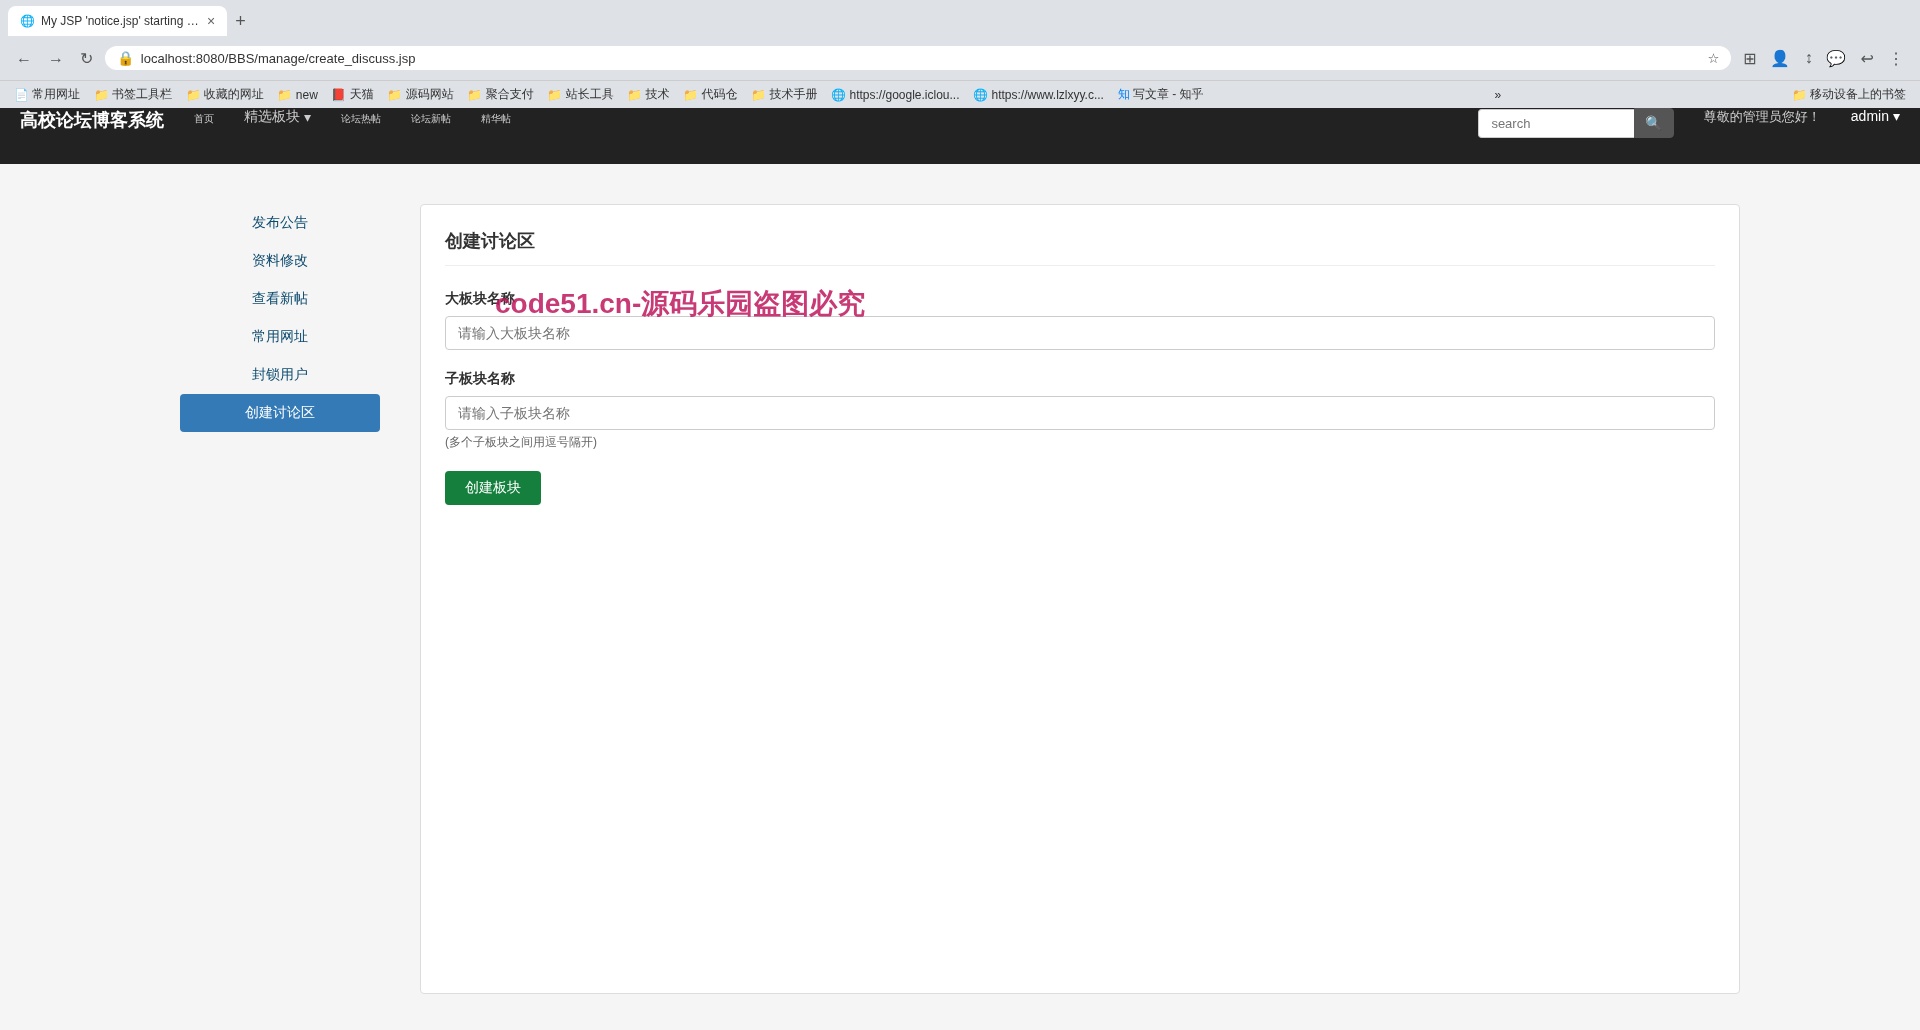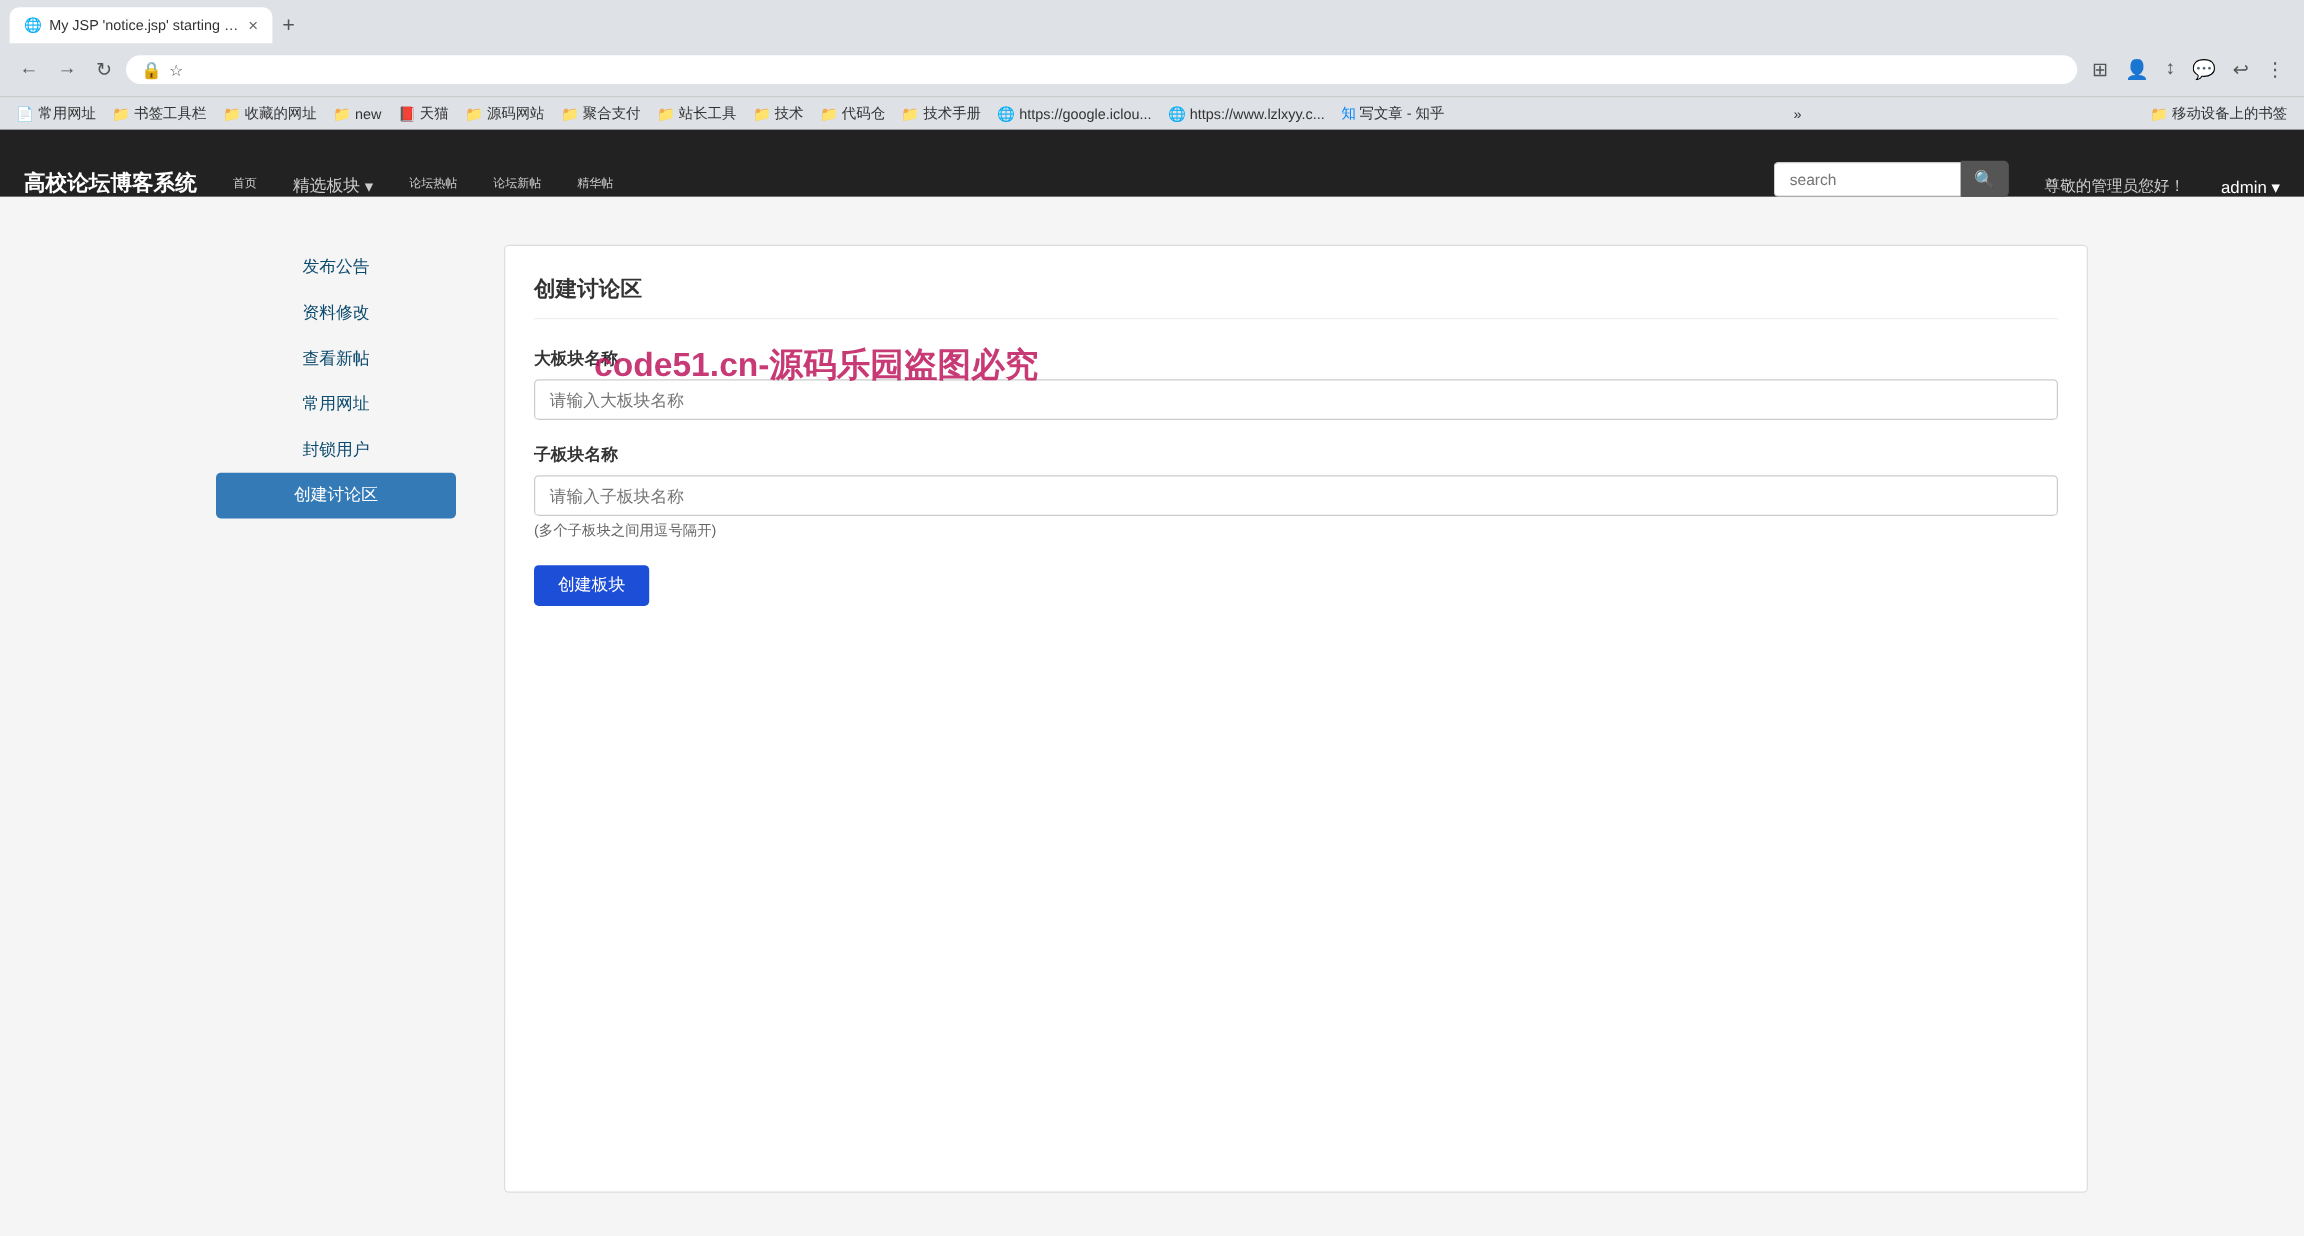--- a/index.html
+++ b/index.html
@@ -20,21 +20,21 @@
     .address-input { border: none; outline: none; flex: 1; font-size: 13px; color: #333; background: transparent; }
     .star-btn { background: none; border: none; cursor: pointer; color: #555; }
     .toolbar-icons { display: flex; align-items: center; gap: 6px; }
     .toolbar-icon-btn { background: none; border: none; cursor: pointer; color: #555; font-size: 16px; padding: 4px; border-radius: 50%; }
 
     .bookmarks-bar { display: flex; align-items: center; padding: 3px 8px; background: #dee1e6; border-top: 1px solid #ccc; height: 28px; gap: 2px; overflow: hidden; font-size: 12px; }
     .bookmark-item { display: flex; align-items: center; gap: 3px; padding: 2px 6px; border-radius: 4px; cursor: pointer; color: #333; white-space: nowrap; }
     .bookmark-more { margin-left: auto; cursor: pointer; padding: 2px 4px; }
 
     
-    .site-nav { background: #222; color: #fff; height: 56px; display: flex; align-items: flex-end; padding: 0 20px; gap: 30px; }
+    .site-nav { background: #222; color: #fff; height: 56px; display: flex; align-items: flex-start; padding: 0 20px; gap: 30px; }
     .site-logo { font-size: 18px; font-weight: bold; color: #fff; white-space: nowrap; }
     .nav-link { color: #ccc; text-decoration: none; cursor: pointer; font-size: 10px; padding: 4px 0; }
     .nav-link-dropdown { display: flex; align-items: center; gap: 4px; color: #ccc; cursor: pointer; font-size: 14px; }
     .nav-spacer { flex: 1; }
     .search-wrap { display: flex; align-items: center; }
     .search-input { padding: 6px 12px; border: 1px solid #ccc; border-right: none; border-radius: 4px 0 0 4px; outline: none; font-size: 13px; width: 156px; background: #fff; }
     .search-btn { padding: 6px 10px; background: #555; border: 1px solid #555; border-radius: 0 4px 4px 0; cursor: pointer; color: #fff; font-size: 14px; }
     .admin-welcome { color: #ccc; font-size: 13px; white-space: nowrap; }
     .admin-dropdown { color: #ffffff; cursor: pointer; display: flex; align-items: center; gap: 4px; font-size: 14px; }
 
@@ -46,21 +46,21 @@
     .sidebar-item { display: block; padding: 10px 16px; color: #0c4a6e; text-decoration: none; cursor: pointer; font-size: 14px; text-align: center; }
     .sidebar-item.active { background: #337ab7; color: #fff; border-radius: 4px; text-decoration: none; }
 
     
     .form-container { flex: 1; background: #fff; border: 1px solid #ddd; border-radius: 4px; padding: 24px; }
     .form-title { font-size: 18px; font-weight: bold; color: #333; margin-bottom: 24px; padding-bottom: 12px; border-bottom: 1px solid #eee; }
     .form-group { margin-bottom: 20px; }
     .form-label { font-size: 14px; font-weight: bold; color: #333; margin-bottom: 8px; display: block; }
     .form-input { width: 100%; padding: 8px 12px; border: 1px solid #ccc; border-radius: 4px; outline: none; font-size: 14px; color: #999; }
     .form-hint { font-size: 12px; color: #666; margin-top: 4px; }
-    .submit-btn { background: #1d4ed8; color: #fff; border: none; padding: 8px 20px; border-radius: 4px; cursor: pointer; font-size: 14px; }
+    .submit-btn { background: #15803d; color: #fff; border: none; padding: 8px 20px; border-radius: 4px; cursor: pointer; font-size: 14px; }
 
     
     .watermark { position: absolute; color: #be185d; font-size: 28px; font-weight: bold; pointer-events: none; z-index: 999; opacity: 0.85; font-family: Arial, sans-serif; margin-left: 14px; }
   </style>
 </head>
 <body>
 
 <div class="browser-chrome">
   <div class="tab-bar">
     <div class="tab">
@@ -70,20 +70,21 @@
     </div>
     <button class="tab-new">+</button>
   </div>
 
   <div class="address-bar">
     <button class="nav-btn">←</button>
     <button class="nav-btn">→</button>
     <button class="nav-btn">↻</button>
     <div class="address-input-wrap">
       <span class="security-icon">🔒</span>
+      <input class="address-input" value="localhost:8080/BBS/manage/create_discuss.jsp" readonly="" style="">
       <button class="star-btn">☆</button>
     </div>
     <div class="toolbar-icons">
       <button class="toolbar-icon-btn">⊞</button>
       <button class="toolbar-icon-btn">👤</button>
       <button class="toolbar-icon-btn">↕</button>
       <button class="toolbar-icon-btn">💬</button>
       <button class="toolbar-icon-btn">↩</button>
       <button class="toolbar-icon-btn">⋮</button>
     </div>

